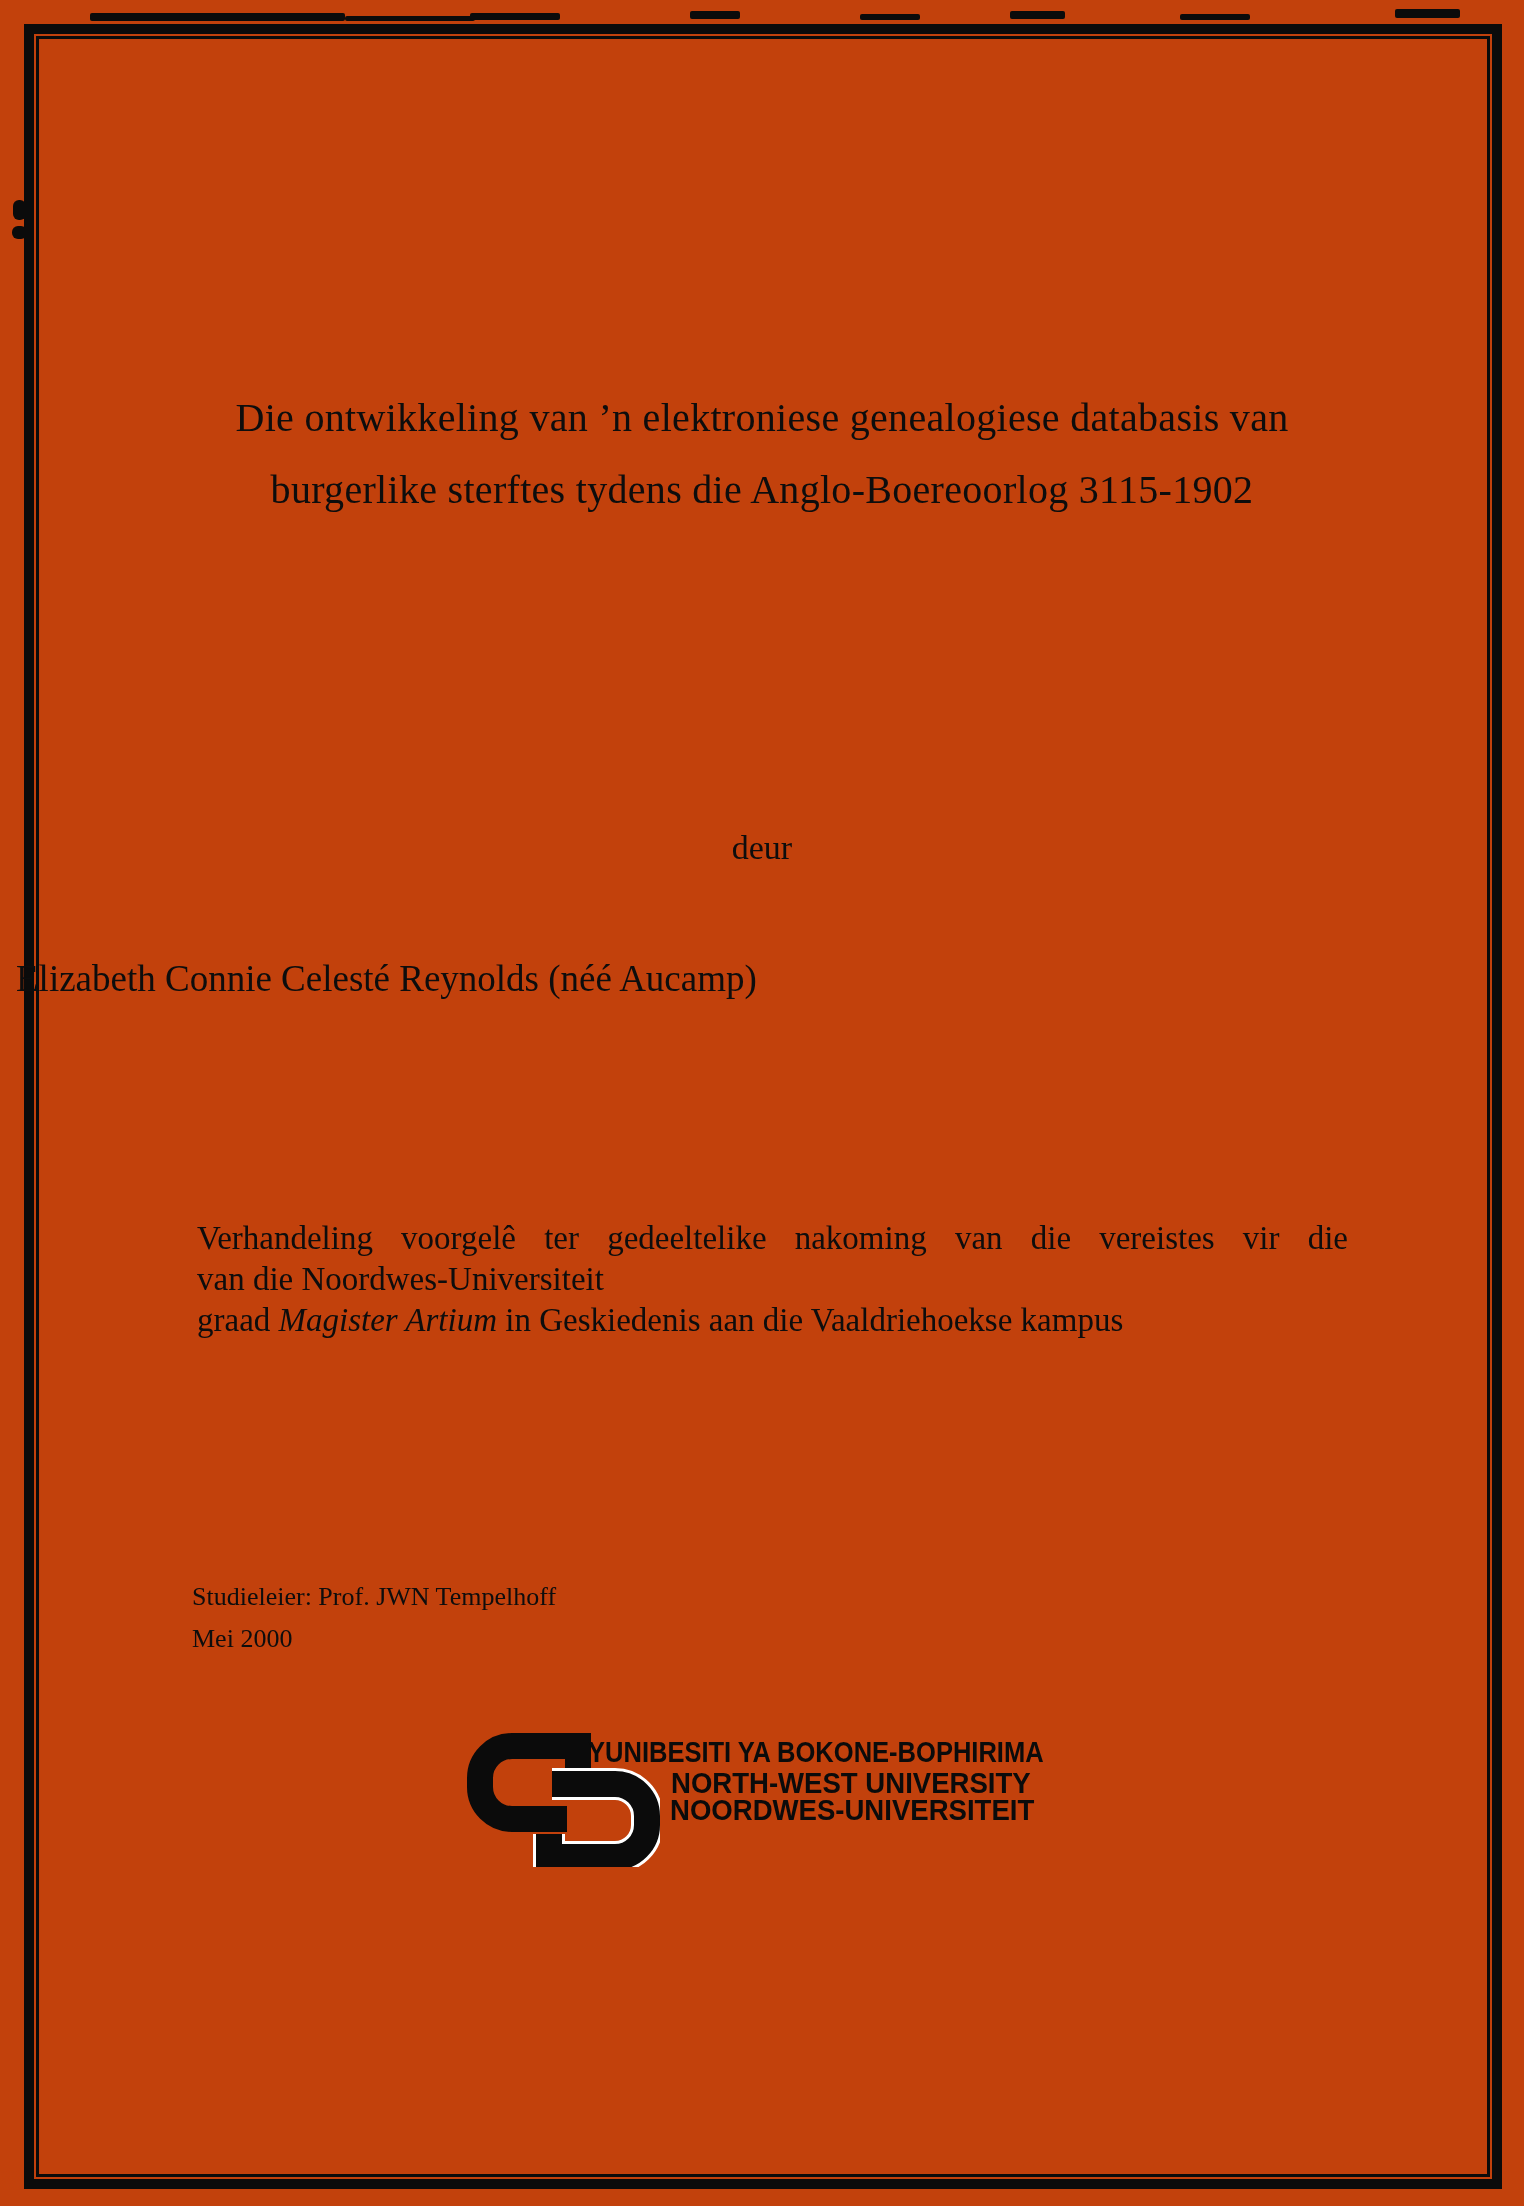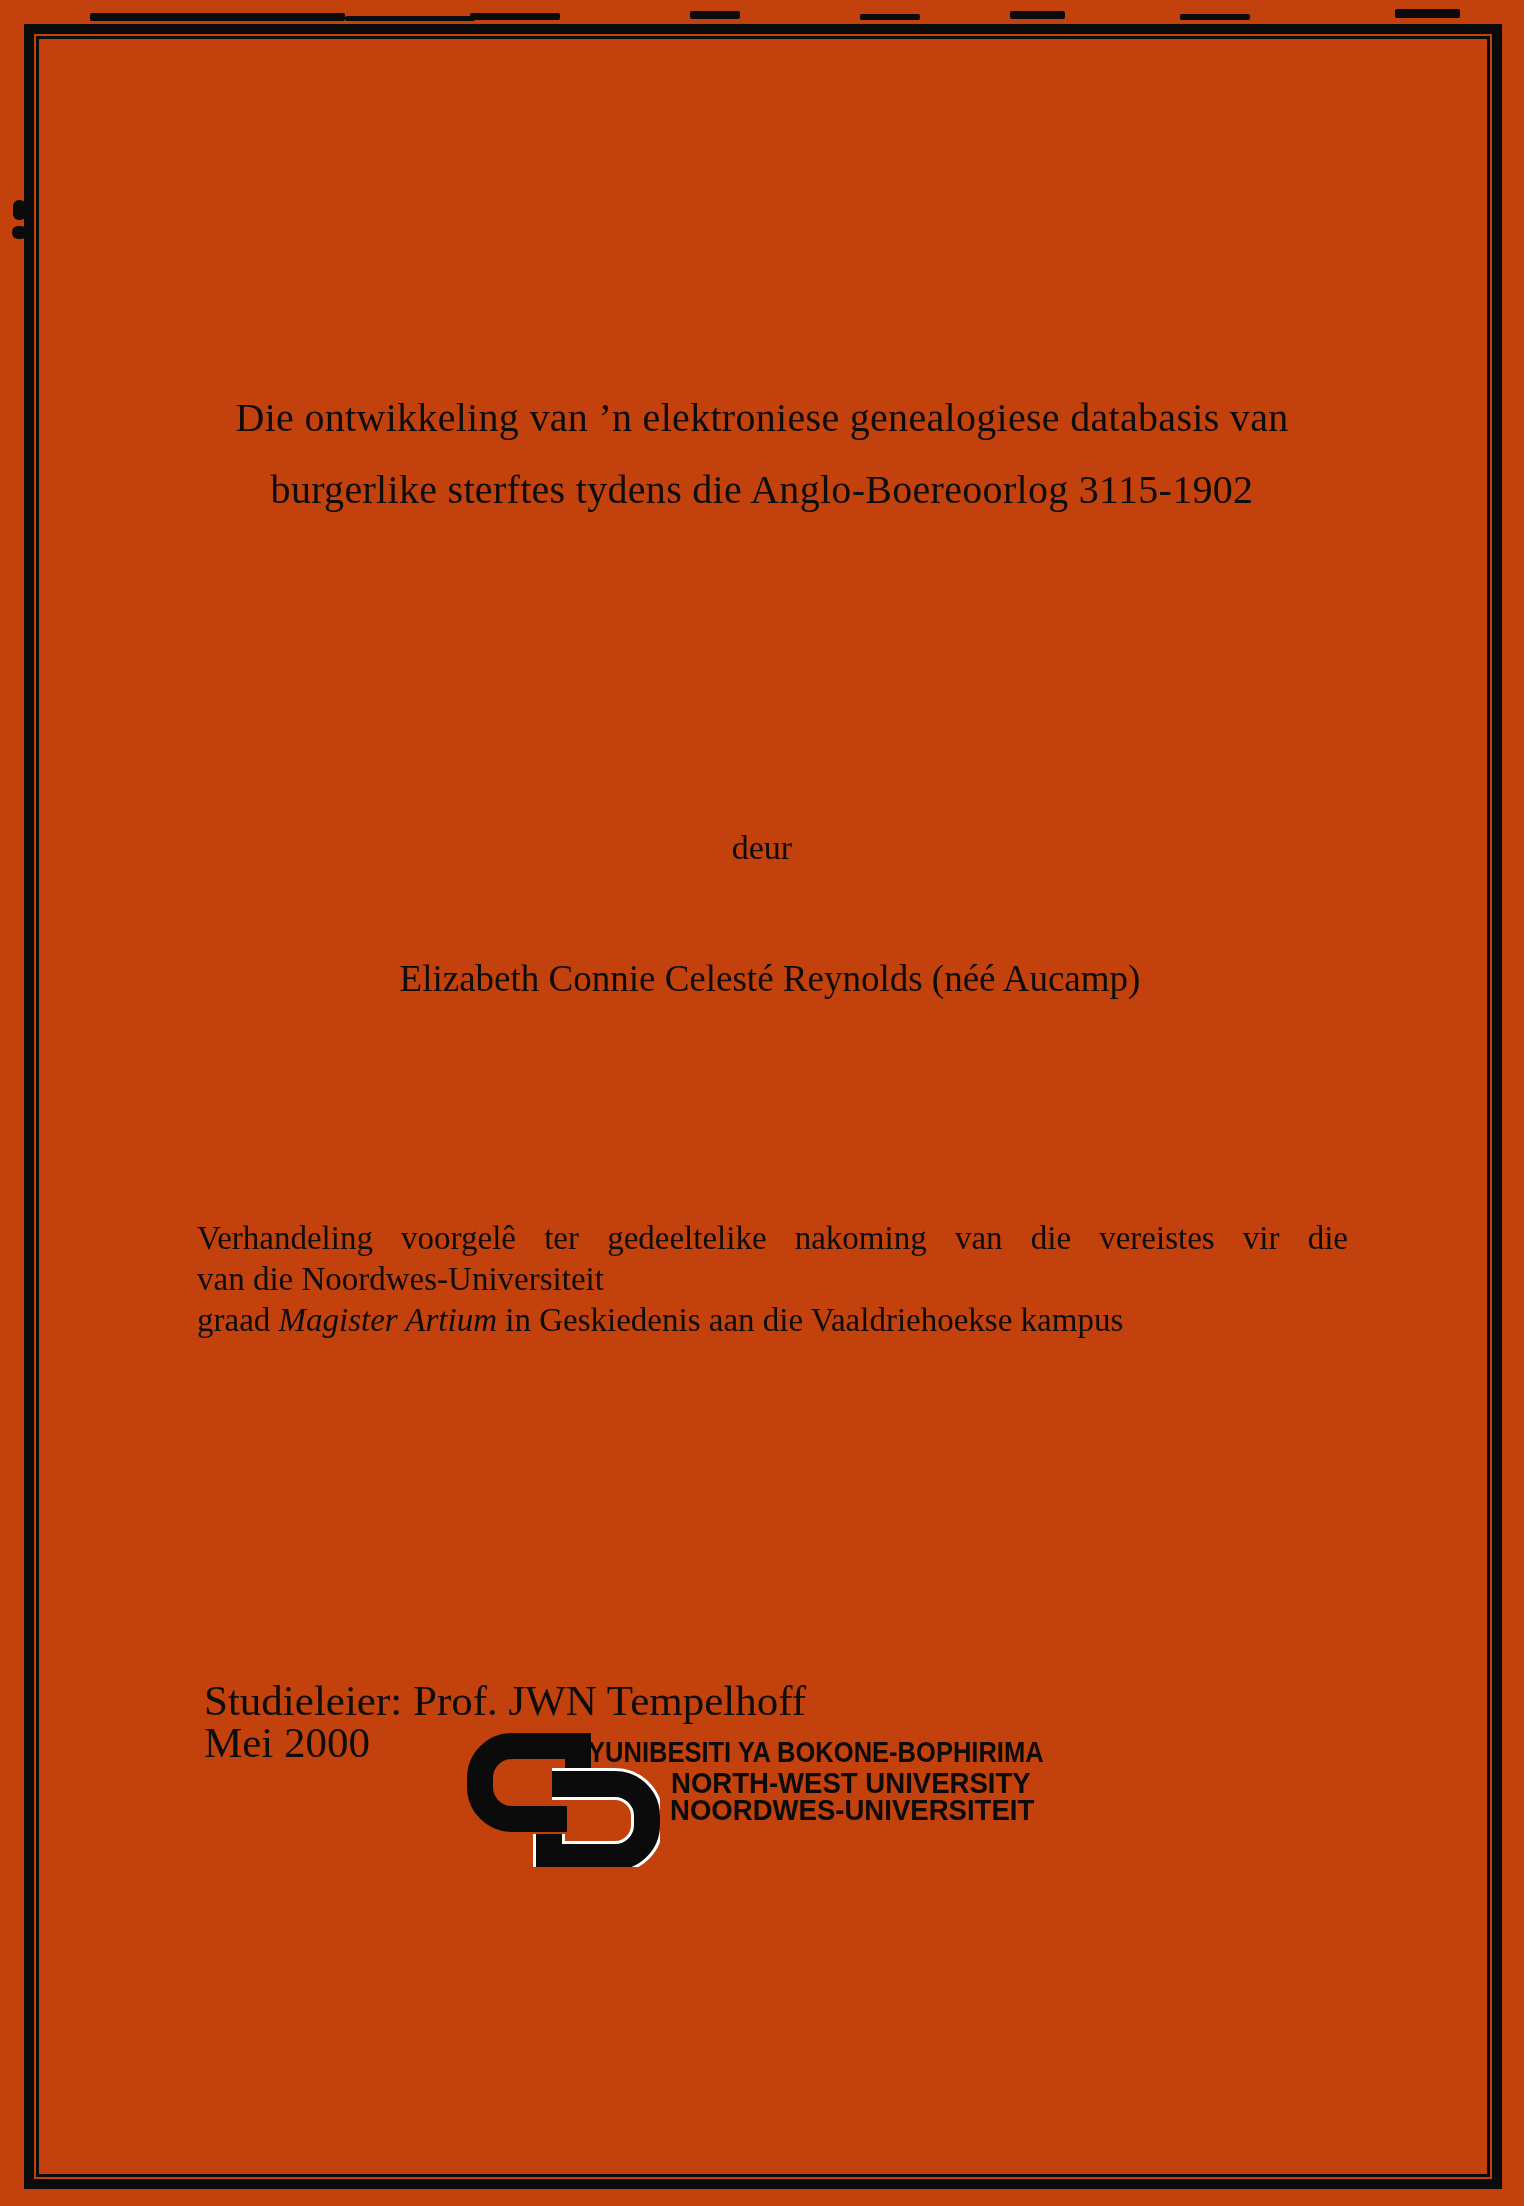--- a/index.html
+++ b/index.html
@@ -43,42 +43,40 @@
   .byline {
     position: absolute;
     left: 0; right: 0; top: 831px;
     text-align: center;
     font-size: 34px;
     line-height: 34px;
   }
   .author-line {
     position: absolute;
     left: 16px; right: 0; top: 960px;
-    text-align: center;
     font-size: 37px;
     line-height: 37px;
   }
   .statement {
     position: absolute;
     left: 197px; top: 1218px;
     width: 1151px;
     font-size: 33px;
     line-height: 41px;
   }
   .statement .justified {
     text-align: justify;
     text-align-last: justify;
   }
   .statement .ital { font-style: italic; }
   .supervisor-block {
     position: absolute;
-    left: 192px; top: 1680px;
-    font-size: 43px;
+    left: 192px; top: 1576px;
+    font-size: 26px;
     line-height: 42px;
-    margin-left: 12px;
   }
   
   .logo {
     position: absolute;
     left: 467px; top: 1733px;
     width: 620px; height: 140px;
   }
   .logo svg { position: absolute; left: 0; top: 0; }
   .logo-line {
     position: absolute;

